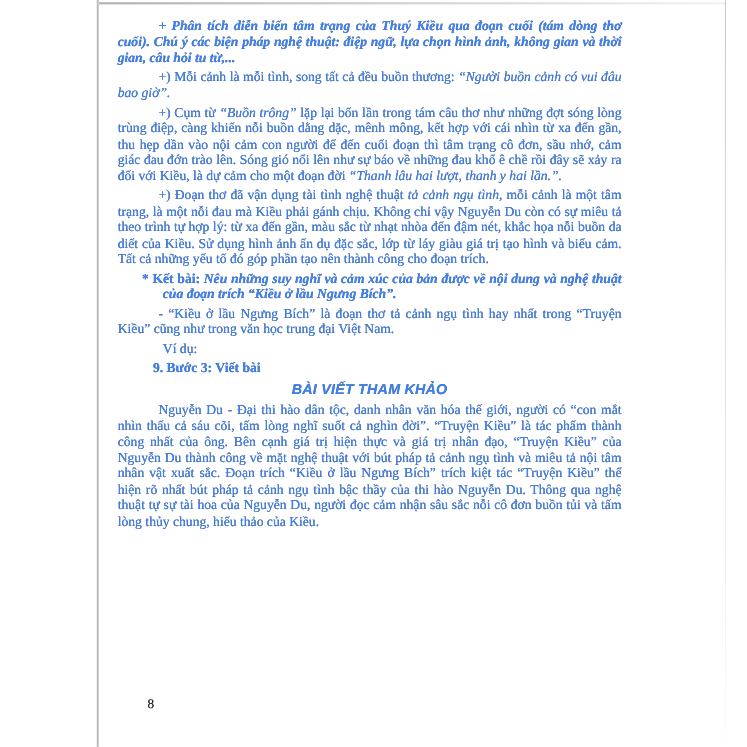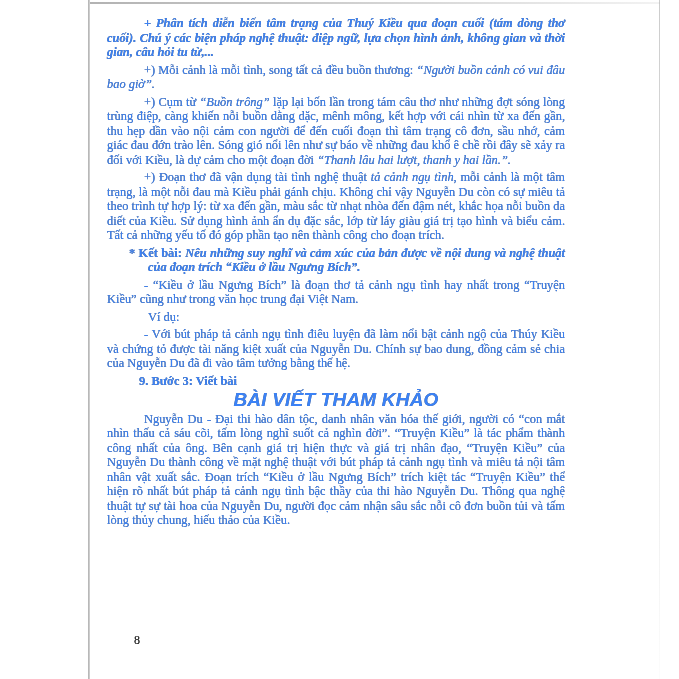--- a/index.html
+++ b/index.html
@@ -50,21 +50,21 @@
     margin: 0 0 3px 0;
   }
   .indent   { text-indent: 37px; }
   .indent2  { text-indent: 41px; }
   .indent3  { text-indent: 32px; }
   .hanging  { margin-left: 41px; text-indent: -19px; }
   .heading  {
     text-align: center;
     text-indent: 0;
     font-family: "Liberation Sans", sans-serif;
-    font-size: 19px;
+    font-size: 13px;
     letter-spacing: 0.2px;
     margin: 5px 0 4px 0;
   }
   .b { font-weight: bold; }
   .i { font-style: italic; }
   .page-number {
     position: absolute;
     left: 134px; top: 633px;
     font-size: 12px;
     color: #262626;
@@ -80,20 +80,19 @@
   <div class="edge-right"></div>
 
   <div class="text-column">
       <div class="para indent"><span class="b i">+ Phân tích diễn biến tâm trạng của Thuý Kiều qua đoạn cuối (tám dòng thơ cuối). Chú ý các biện pháp nghệ thuật: điệp ngữ, lựa chọn hình ảnh, không gian và thời gian, câu hỏi tu từ,...</span></div>
       <div class="para indent"><span>+) Mỗi cảnh là mỗi tình, song tất cả đều buồn thương: </span><span class="i">“Người buồn cảnh có vui đâu bao giờ”.</span></div>
       <div class="para indent"><span>+) Cụm từ </span><span class="i">“Buồn trông”</span><span> lặp lại bốn lần trong tám câu thơ như những đợt sóng lòng trùng điệp, càng khiến nỗi buồn dằng dặc, mênh mông, kết hợp với cái nhìn từ xa đến gần, thu hẹp dần vào nội cảm con người để đến cuối đoạn thì tâm trạng cô đơn, sầu nhớ, cảm giác đau đớn trào lên. Sóng gió nổi lên như sự báo về những đau khổ ê chề rồi đây sẽ xảy ra đối với Kiều, là dự cảm cho một đoạn đời </span><span class="i">“Thanh lâu hai lượt, thanh y hai lần.”.</span></div>
       <div class="para indent"><span>+) Đoạn thơ đã vận dụng tài tình nghệ thuật </span><span class="i">tả cảnh ngụ tình</span><span>, mỗi cảnh là một tâm trạng, là một nỗi đau mà Kiều phải gánh chịu. Không chỉ vậy Nguyễn Du còn có sự miêu tả theo trình tự hợp lý: từ xa đến gần, màu sắc từ nhạt nhòa đến đậm nét, khắc họa nỗi buồn da diết của Kiều. Sử dụng hình ảnh ẩn dụ đặc sắc, lớp từ láy giàu giá trị tạo hình và biểu cảm. Tất cả những yếu tố đó góp phần tạo nên thành công cho đoạn trích.</span></div>
       <div class="para hanging"><span class="b">* Kết bài: </span><span class="b i">Nêu những suy nghĩ và cảm xúc của bản được về nội dung và nghệ thuật của đoạn trích “Kiều ở lầu Ngưng Bích”.</span></div>
       <div class="para indent"><span>- “Kiều ở lầu Ngưng Bích” là đoạn thơ tả cảnh ngụ tình hay nhất trong “Truyện Kiều” cũng như trong văn học trung đại Việt Nam.</span></div>
       <div class="para indent2"><span>Ví dụ:</span></div>
-      <div class="para indent"><span>- Với bút pháp tả cảnh ngụ tình điêu luyện đã làm nổi bật cảnh ngộ của Thúy Kiều và chứng tỏ được tài năng kiệt xuất của Nguyễn Du. Chính sự bao dung, đồng cảm sẻ chia của Nguyễn Du đã đi vào tâm tưởng bằng thế hệ.</span></div>
       <div class="para indent3"><span class="b">9. Bước 3: Viết bài</span></div>
       <div class="para heading"><span class="b i">BÀI VIẾT THAM KHẢO</span></div>
       <div class="para indent"><span>Nguyễn Du - Đại thi hào dân tộc, danh nhân văn hóa thế giới, người có “con mắt nhìn thấu cả sáu cõi, tấm lòng nghĩ suốt cả nghìn đời”. “Truyện Kiều” là tác phẩm thành công nhất của ông. Bên cạnh giá trị hiện thực và giá trị nhân đạo, “Truyện Kiều” của Nguyễn Du thành công về mặt nghệ thuật với bút pháp tả cảnh ngụ tình và miêu tả nội tâm nhân vật xuất sắc. Đoạn trích “Kiều ở lầu Ngưng Bích” trích kiệt tác “Truyện Kiều” thể hiện rõ nhất bút pháp tả cảnh ngụ tình bậc thầy của thi hào Nguyễn Du. Thông qua nghệ thuật tự sự tài hoa của Nguyễn Du, người đọc cảm nhận sâu sắc nỗi cô đơn buồn tủi và tấm lòng thủy chung, hiếu thảo của Kiều.</span></div>
     </div>
 
   <div class="page-number">8</div>
 </div>
 
 </body></html>

